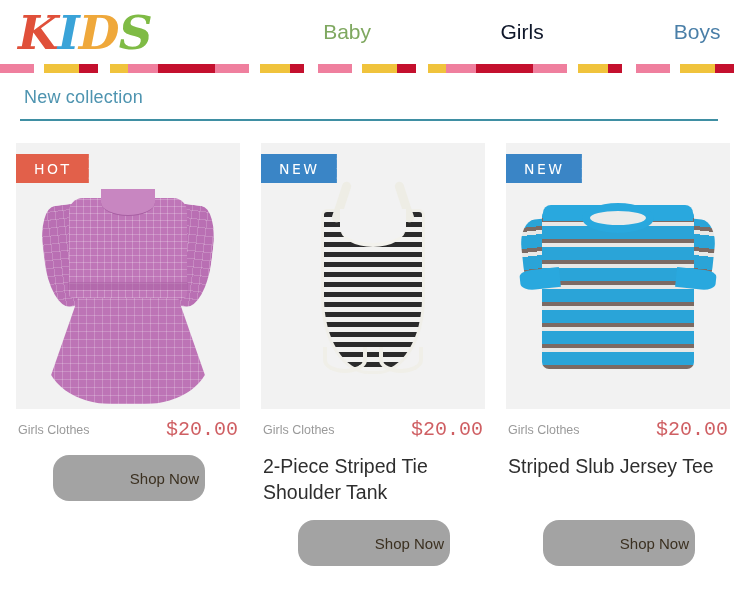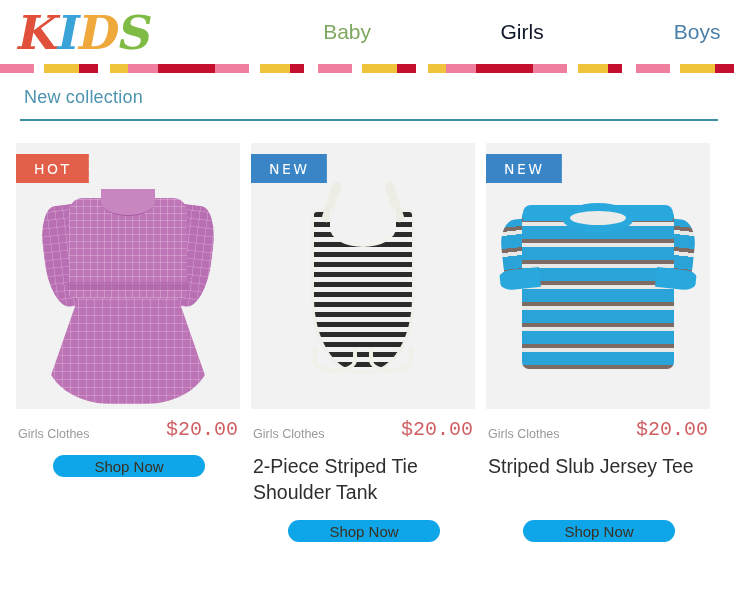--- a/index.html
+++ b/index.html
@@ -95,21 +95,21 @@
   .section-rule {
     margin: 11px 20px 0 20px;
     height: 2px;
     background: #3f8fa3;
   }
 
   
   .grid {
     display: flex;
     margin: 22px 0 0 16px;
-    gap: 11px;
+    gap: 21px;
   }
   .card {
     width: 224px;
     display: flex;
     flex-direction: column;
   }
   .card-media {
     position: relative;
     width: 224px;
     height: 266px;
@@ -315,21 +315,21 @@
     transform: translateX(-50%);
     width: 150px; height: 16px;
     background: #29a8de;
     border-radius: 8px 8px 0 0;
     z-index: 2;
   }
 
   
   .card-meta {
     display: flex;
-    align-items: flex-end;
+    align-items: center;
     justify-content: space-between;
     margin-top: 9px;
     padding: 0 2px;
   }
   .card-cat {
     font-size: 12.5px;
     color: #9a9a9a;
     font-family: "Liberation Sans", sans-serif;
   }
   .card-price {
@@ -344,29 +344,30 @@
     line-height: 1.33;
     color: #2e2e2e;
     font-family: "Liberation Sans", sans-serif;
     font-weight: 400;
     min-height: 52px;
   }
   .shop-btn {
     margin-top: 14px;
     margin-left: 2px;
     width: 152px;
-    height: 22px;
+    height: 46px;
     border: none;
     border-radius: 16px;
-    background: #0ea5e9;
+    background: #a3a3a3;
     color: #3b3020;
     font-size: 15px;
     font-family: "Liberation Sans", sans-serif;
     cursor: pointer;
     align-self: center;
+    text-align: right;
   }
 </style>
 </head>
 <body>
 
 <div class="header">
   <div class="logo">
     <span class="l1">K</span><span class="l2">I</span><span class="l3">D</span><span class="l4">S</span>
   </div>
   <nav class="nav">

